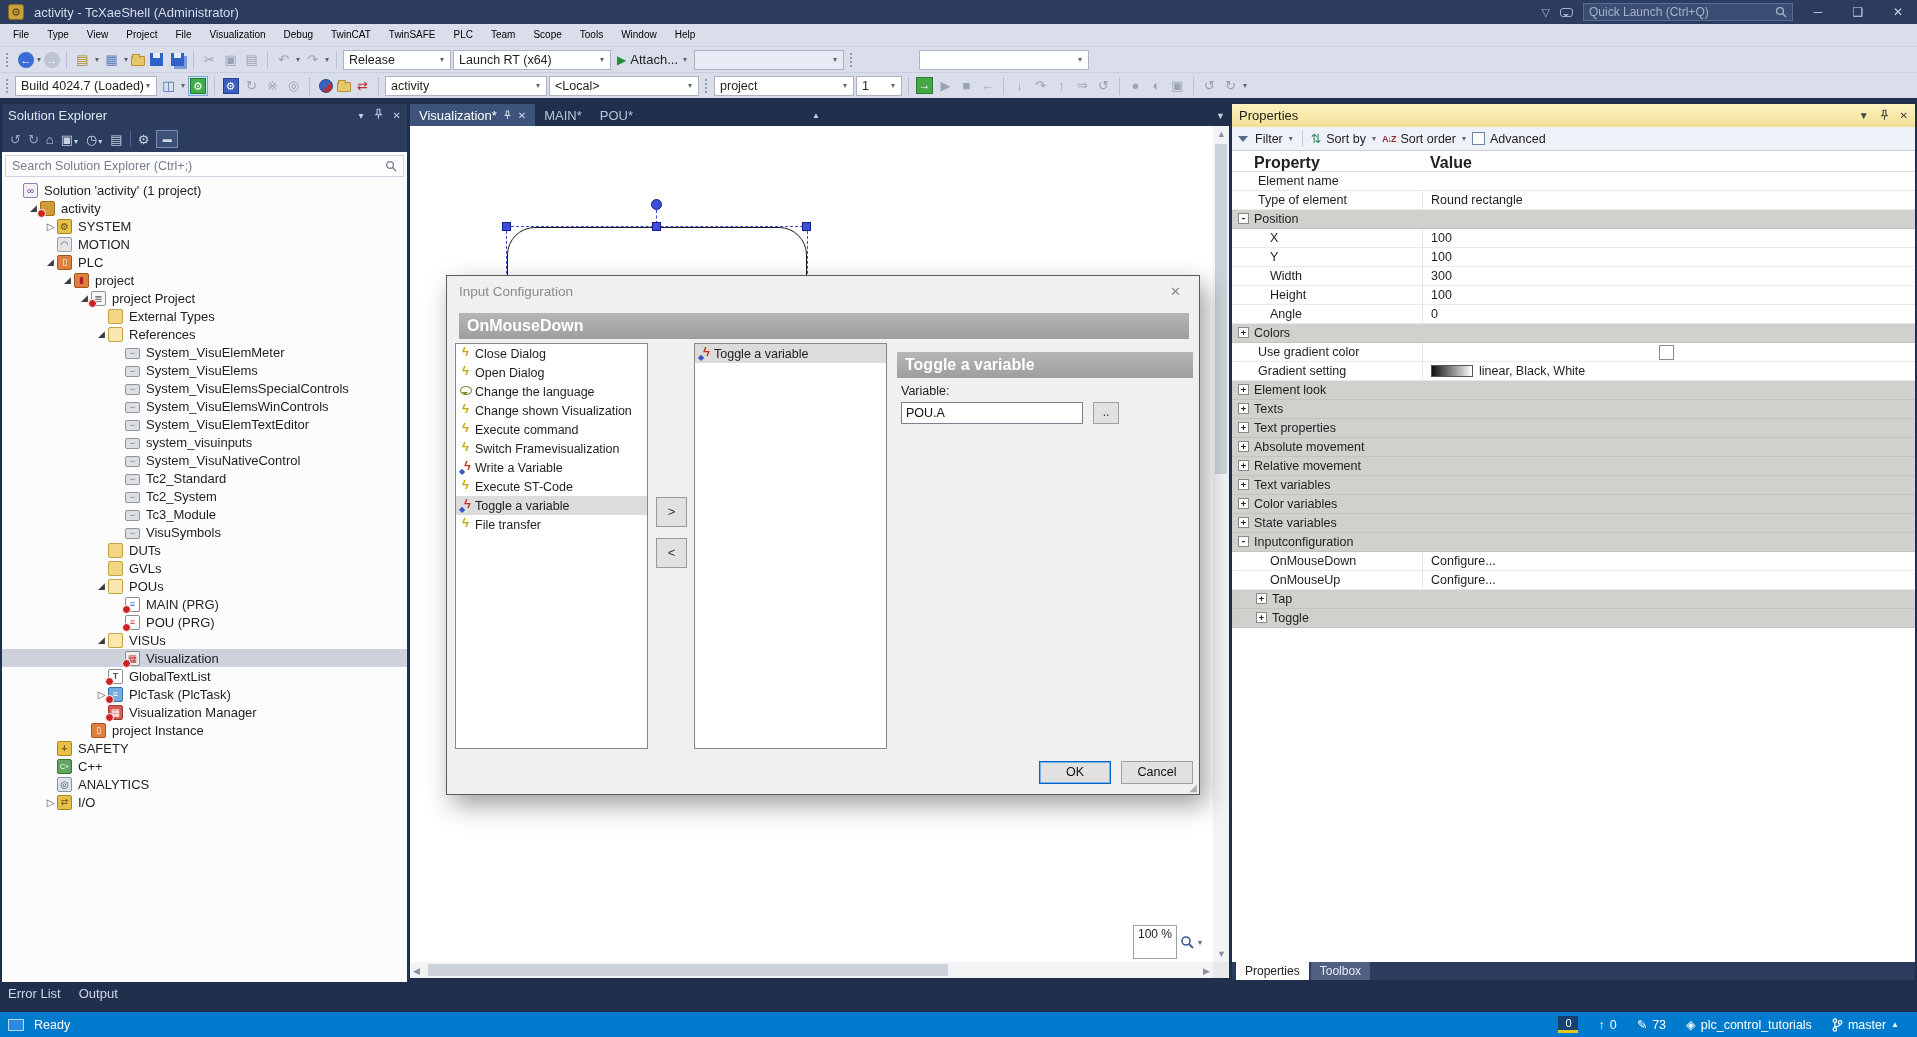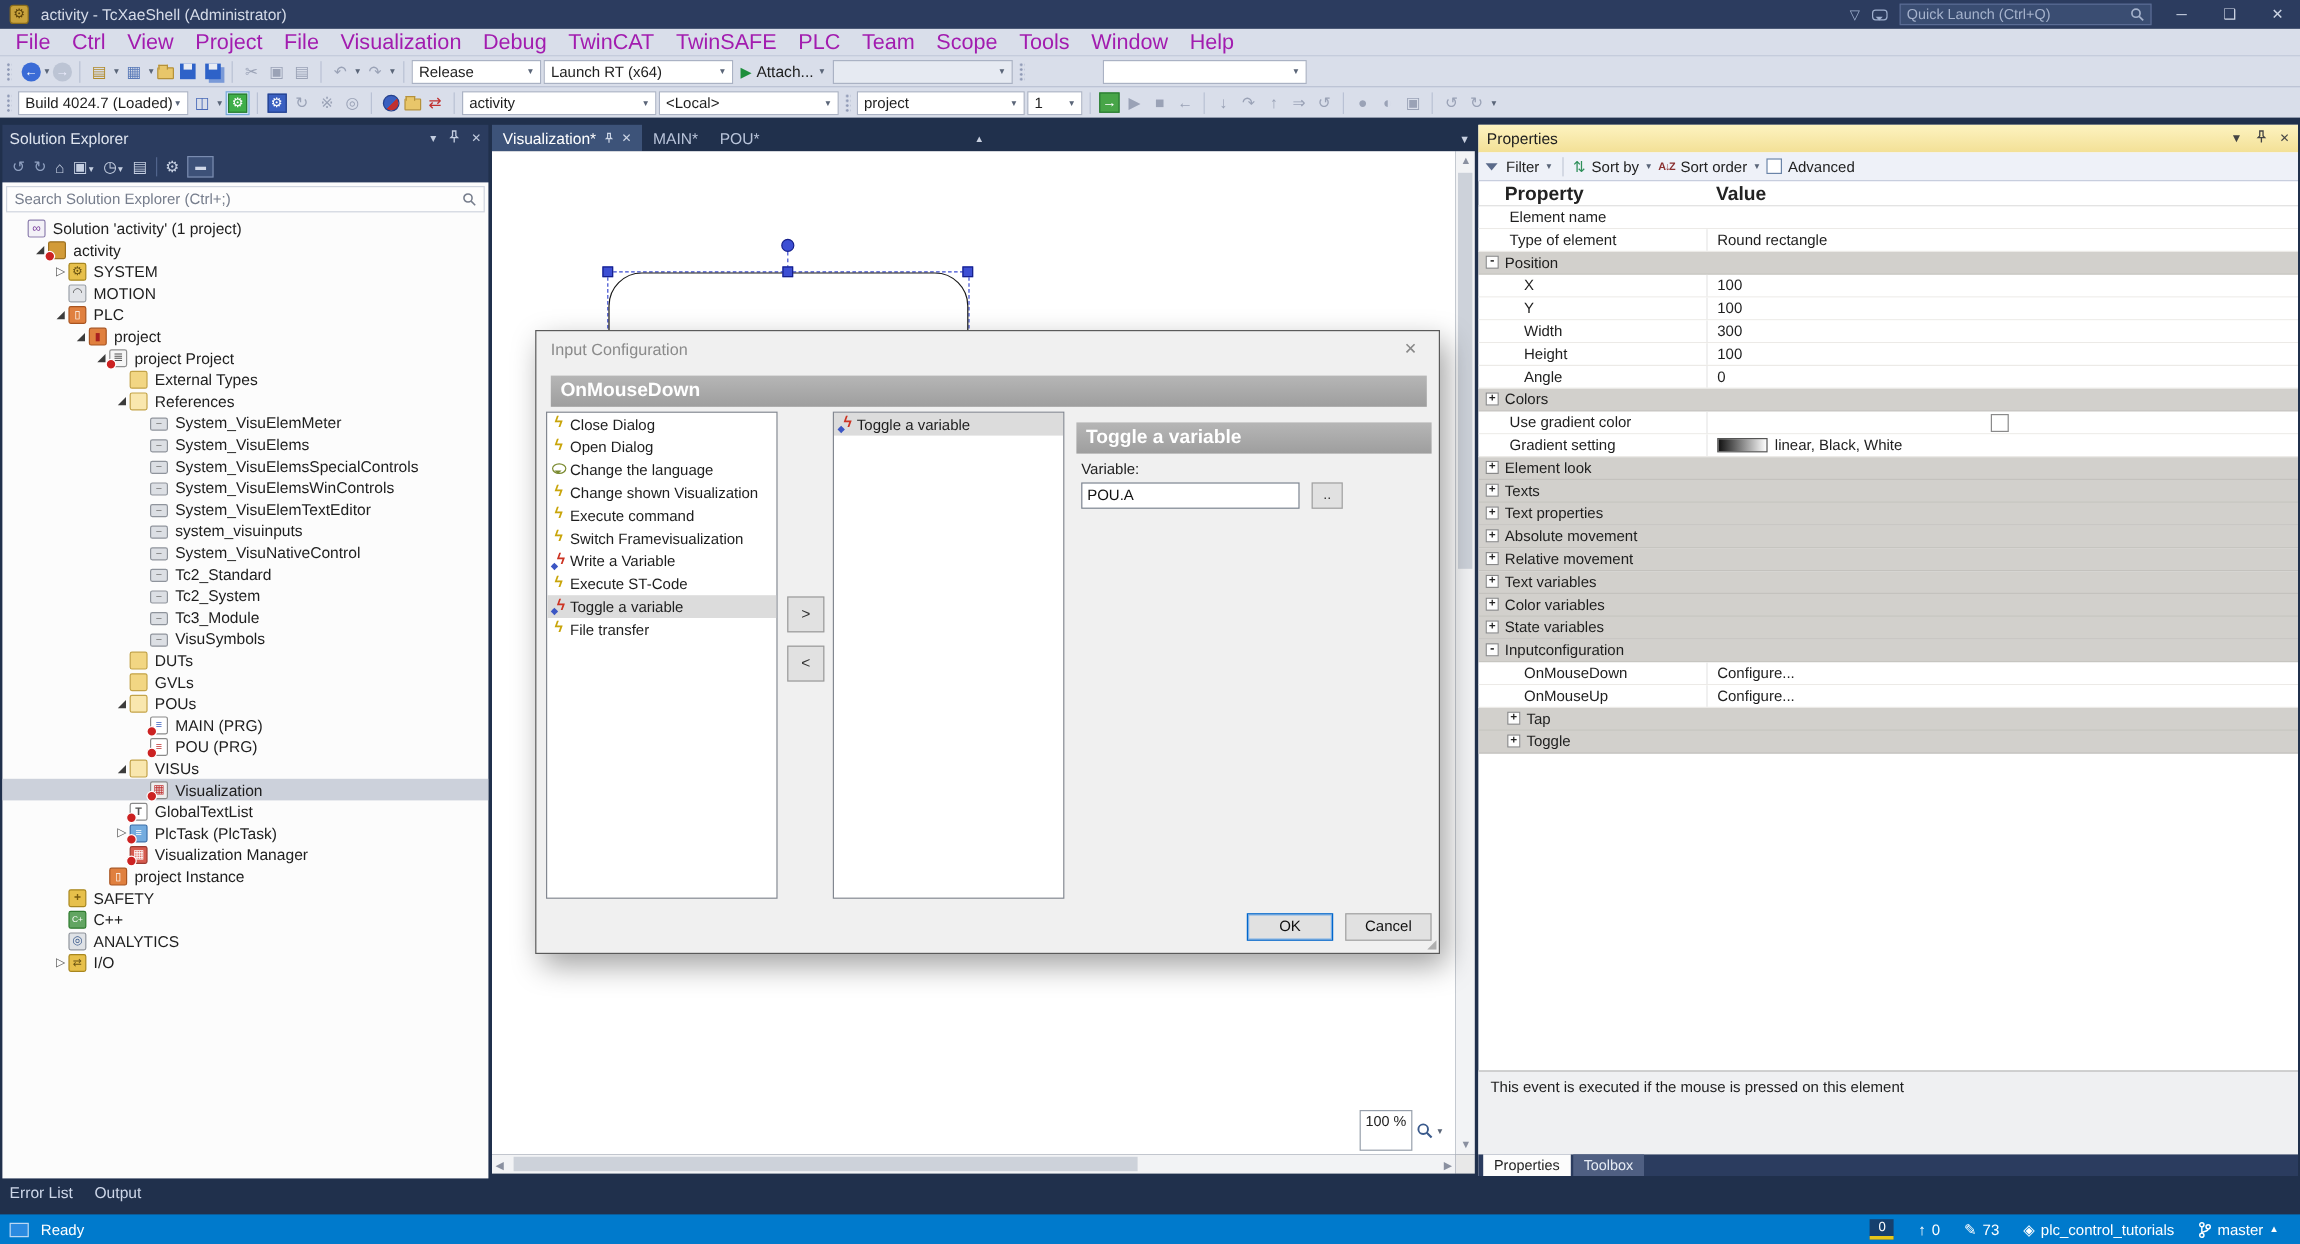--- a/index.html
+++ b/index.html
@@ -14,21 +14,21 @@
   .ico-funnel { color:#9fb0cf; font-size:11px; }
   .bubble { display:inline-block; width:13px; height:9px; border:1.5px solid #9fb0cf; border-radius:3px; position:relative; }
   .bubble::after { content:""; position:absolute; left:2px; bottom:-4px; border:3px solid transparent; border-top-color:#9fb0cf; }
   .qlaunch { width:210px; height:18px; background:#3a4d72; border:1px solid #5a6c94; display:flex; align-items:center; padding:0 5px; }
   .qlaunch input { flex:1; background:transparent; border:none; outline:none; color:#c2cce0; font-size:12px; font-family:inherit; }
   .qlaunch input::placeholder { color:#a5b2cc; }
   .winbtn { width:30px; height:22px; text-align:center; line-height:22px; color:#cdd5e4; font-size:12px; }
 
   
   .menubar { position:absolute; left:0; top:24px; width:1917px; height:22px; background:#d9deea; display:flex; align-items:center; padding-left:4px; }
-  .menuitem { padding:0 9px; height:22px; line-height:22px; color:#a21caf; font-size:18px; }
+  .menuitem { padding:0 9px; height:22px; line-height:22px; color:#000000; font-size:10px; }
   .toolbar { position:absolute; left:0; width:1917px; height:26px; background:#d9deea; border-top:1px solid #c8cfdf; display:flex; align-items:center; gap:2px; padding-left:2px; }
   .tb1 { top:46px; } .tb2 { top:72px; }
   .grip { width:5px; height:16px; margin:0 3px; background-image:radial-gradient(circle,#8e99b5 1px,transparent 1.2px); background-size:4px 4px; }
   .tsep { width:1px; height:18px; background:#b9c1d4; margin:0 4px; }
   .tico { width:19px; height:19px; display:inline-flex; align-items:center; justify-content:center; font-size:13px; color:#3a4a6a; }
   .tico.dim { color:#9aa2b6; }
   .tico.circle-b { background:#3a6bd6; color:#fff; border-radius:50%; width:16px; height:16px; font-size:11px; margin-left:3px; }
   .tico.circle-g { background:#bcc4d4; color:#eef; border-radius:50%; width:16px; height:16px; font-size:11px; }
   .dd { font-size:8px; color:#5a6578; margin:0 1px; }
   .icon-save { width:13px; height:13px; background:#2e62c8; position:relative; }
@@ -194,21 +194,21 @@
       </span>
       <span class="winbtn">─</span>
       <span class="winbtn">❑</span>
       <span class="winbtn">✕</span>
     </span>
   </div>
 
   <div class="menubar">
 
   <span class="menuitem">File</span>
-      <span class="menuitem">Ctrl</span>
+      <span class="menuitem">Type</span>
       <span class="menuitem">View</span>
       <span class="menuitem">Project</span>
       <span class="menuitem">File</span>
       <span class="menuitem">Visualization</span>
       <span class="menuitem">Debug</span>
       <span class="menuitem">TwinCAT</span>
       <span class="menuitem">TwinSAFE</span>
       <span class="menuitem">PLC</span>
       <span class="menuitem">Team</span>
       <span class="menuitem">Scope</span>
@@ -820,21 +820,20 @@
         <div class="prow subcat">
           <span class="expbox">+</span>
           <span class="plabel">Toggle</span>
           <div class="pval">
 
             <span class="vtext"></span>
           </div>
         </div>
       </div>
     <div style="flex:1;background:#fff"></div>
-    <div class="pp-desc">This event is executed if the mouse is pressed on this element</div>
     <div class="pp-tabs">
       <span class="pp-tab active">Properties</span>
       <span class="pp-tab inactive">Toolbox</span>
     </div>
   </div>
 
   <div class="dialog">
     <div class="dlg-title">
       <span>Input Configuration</span>
       <span class="dlg-x">✕</span>

